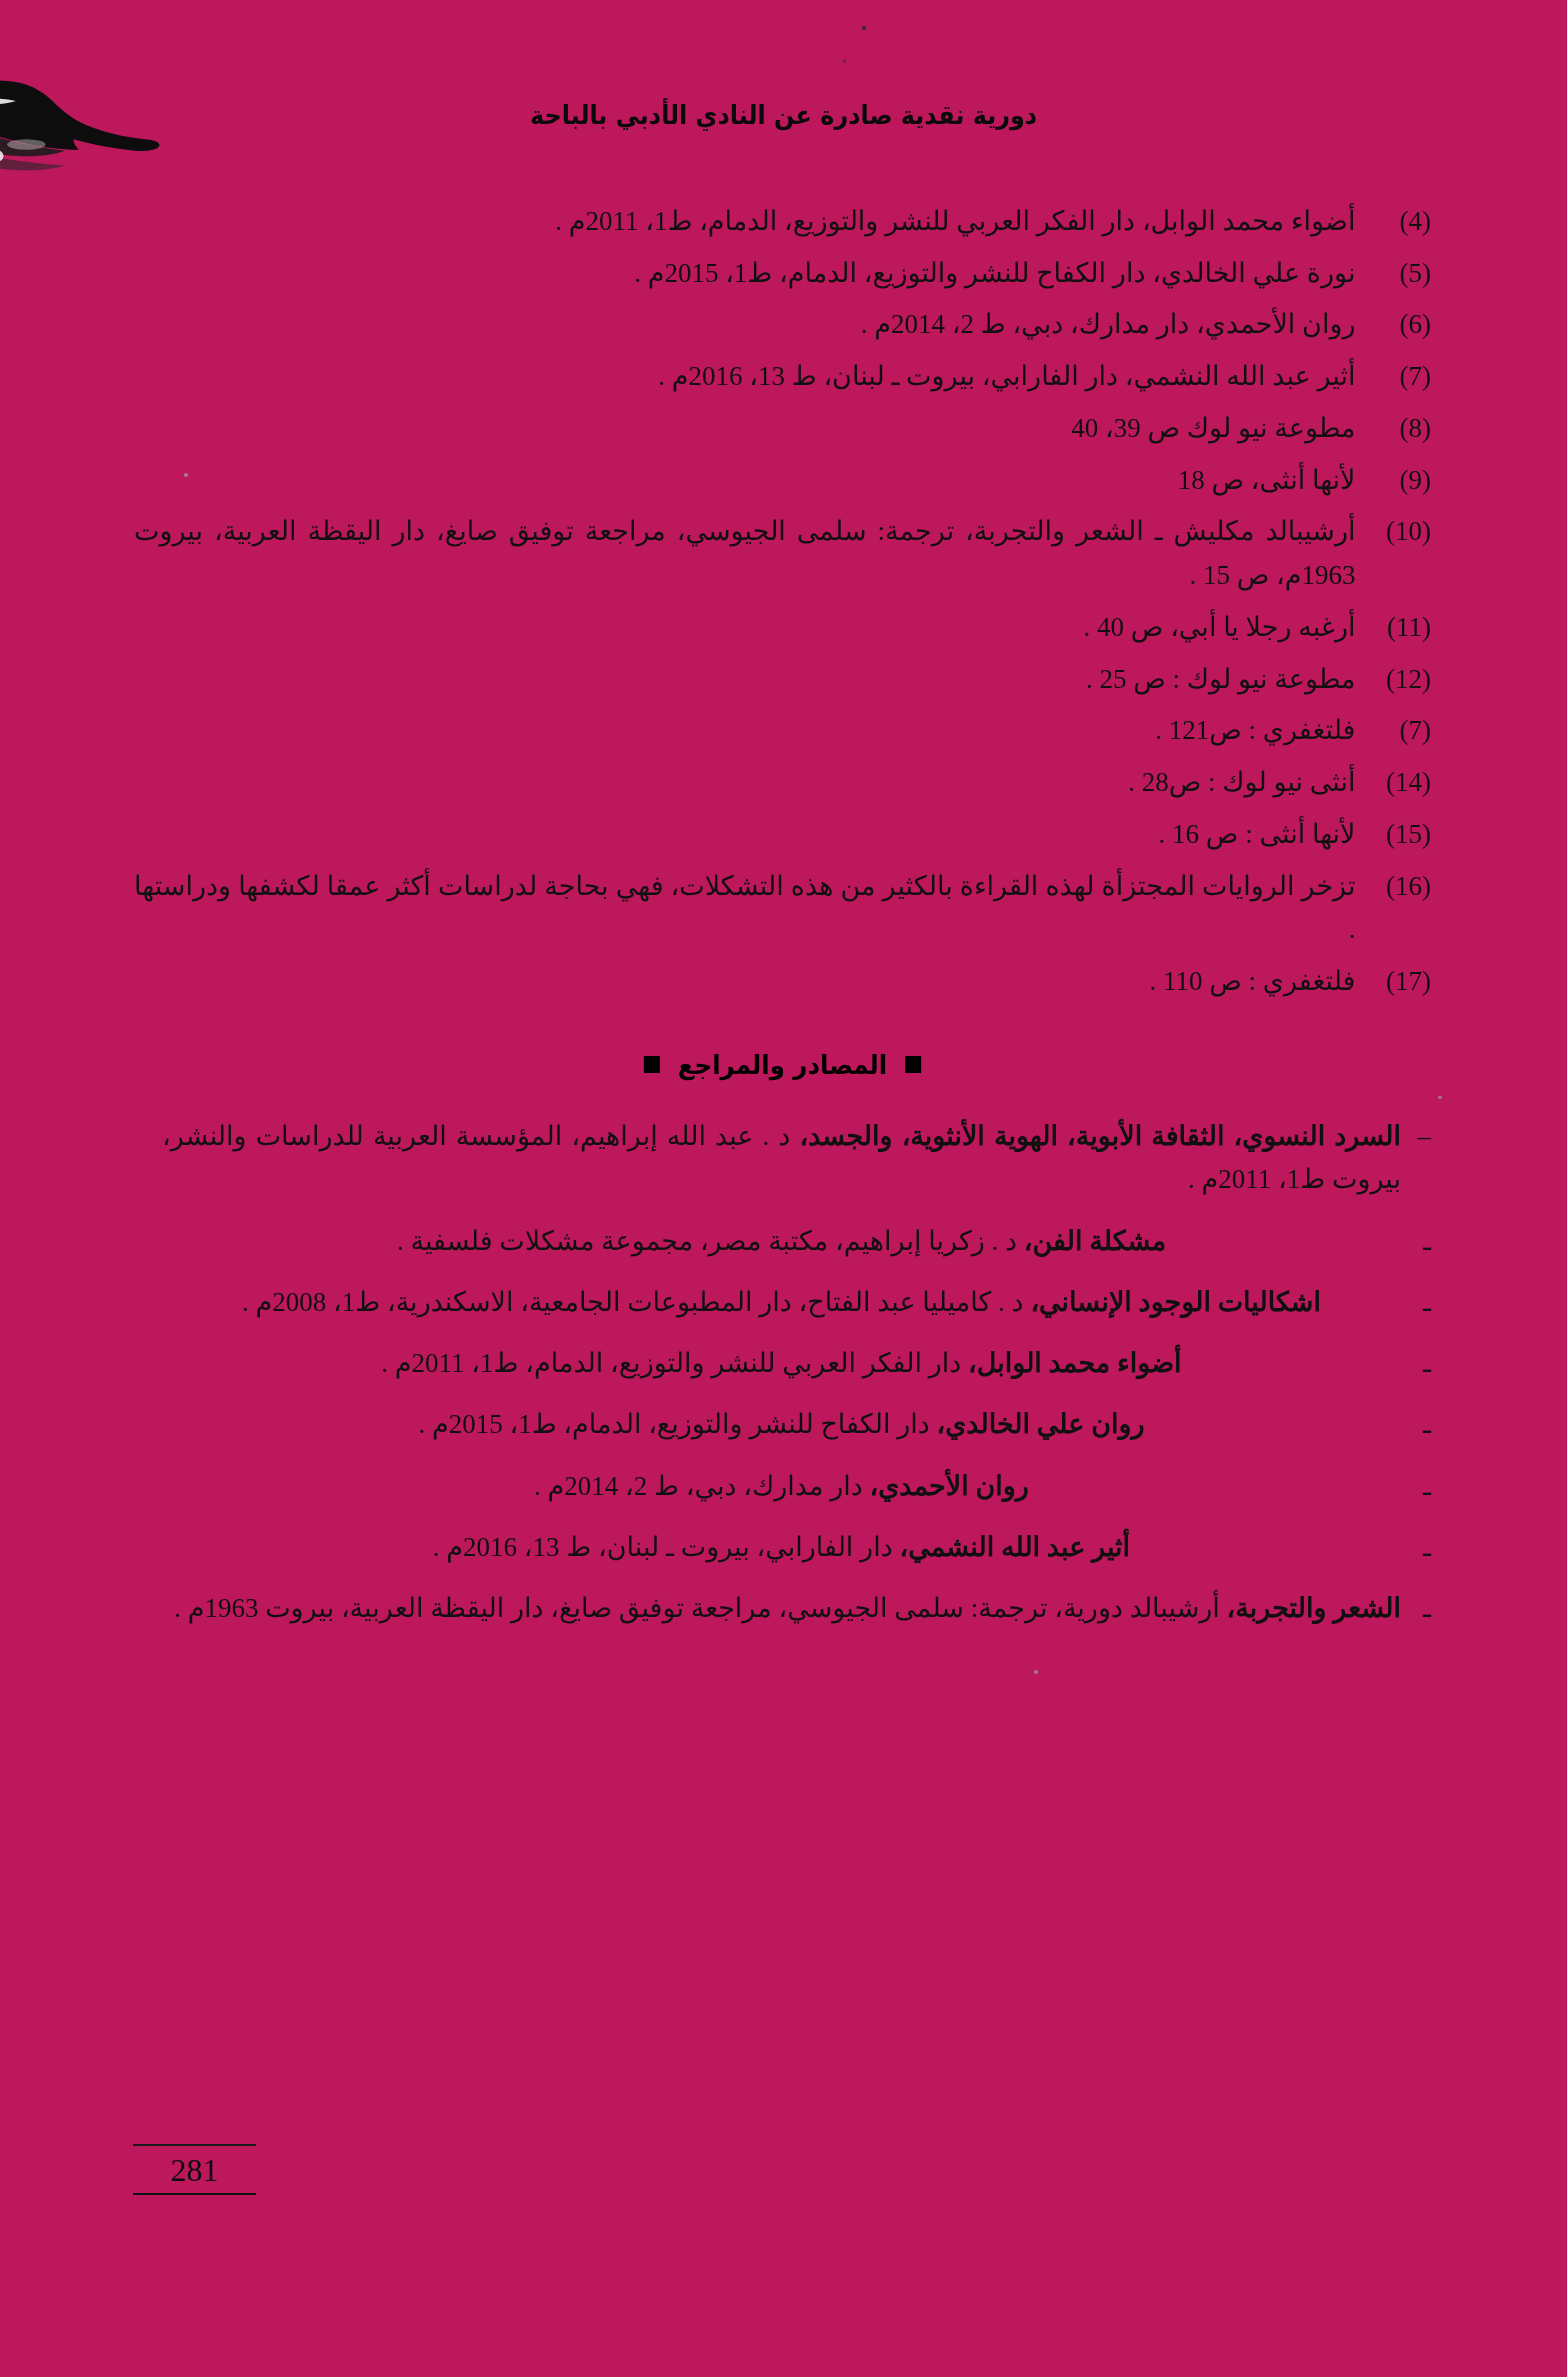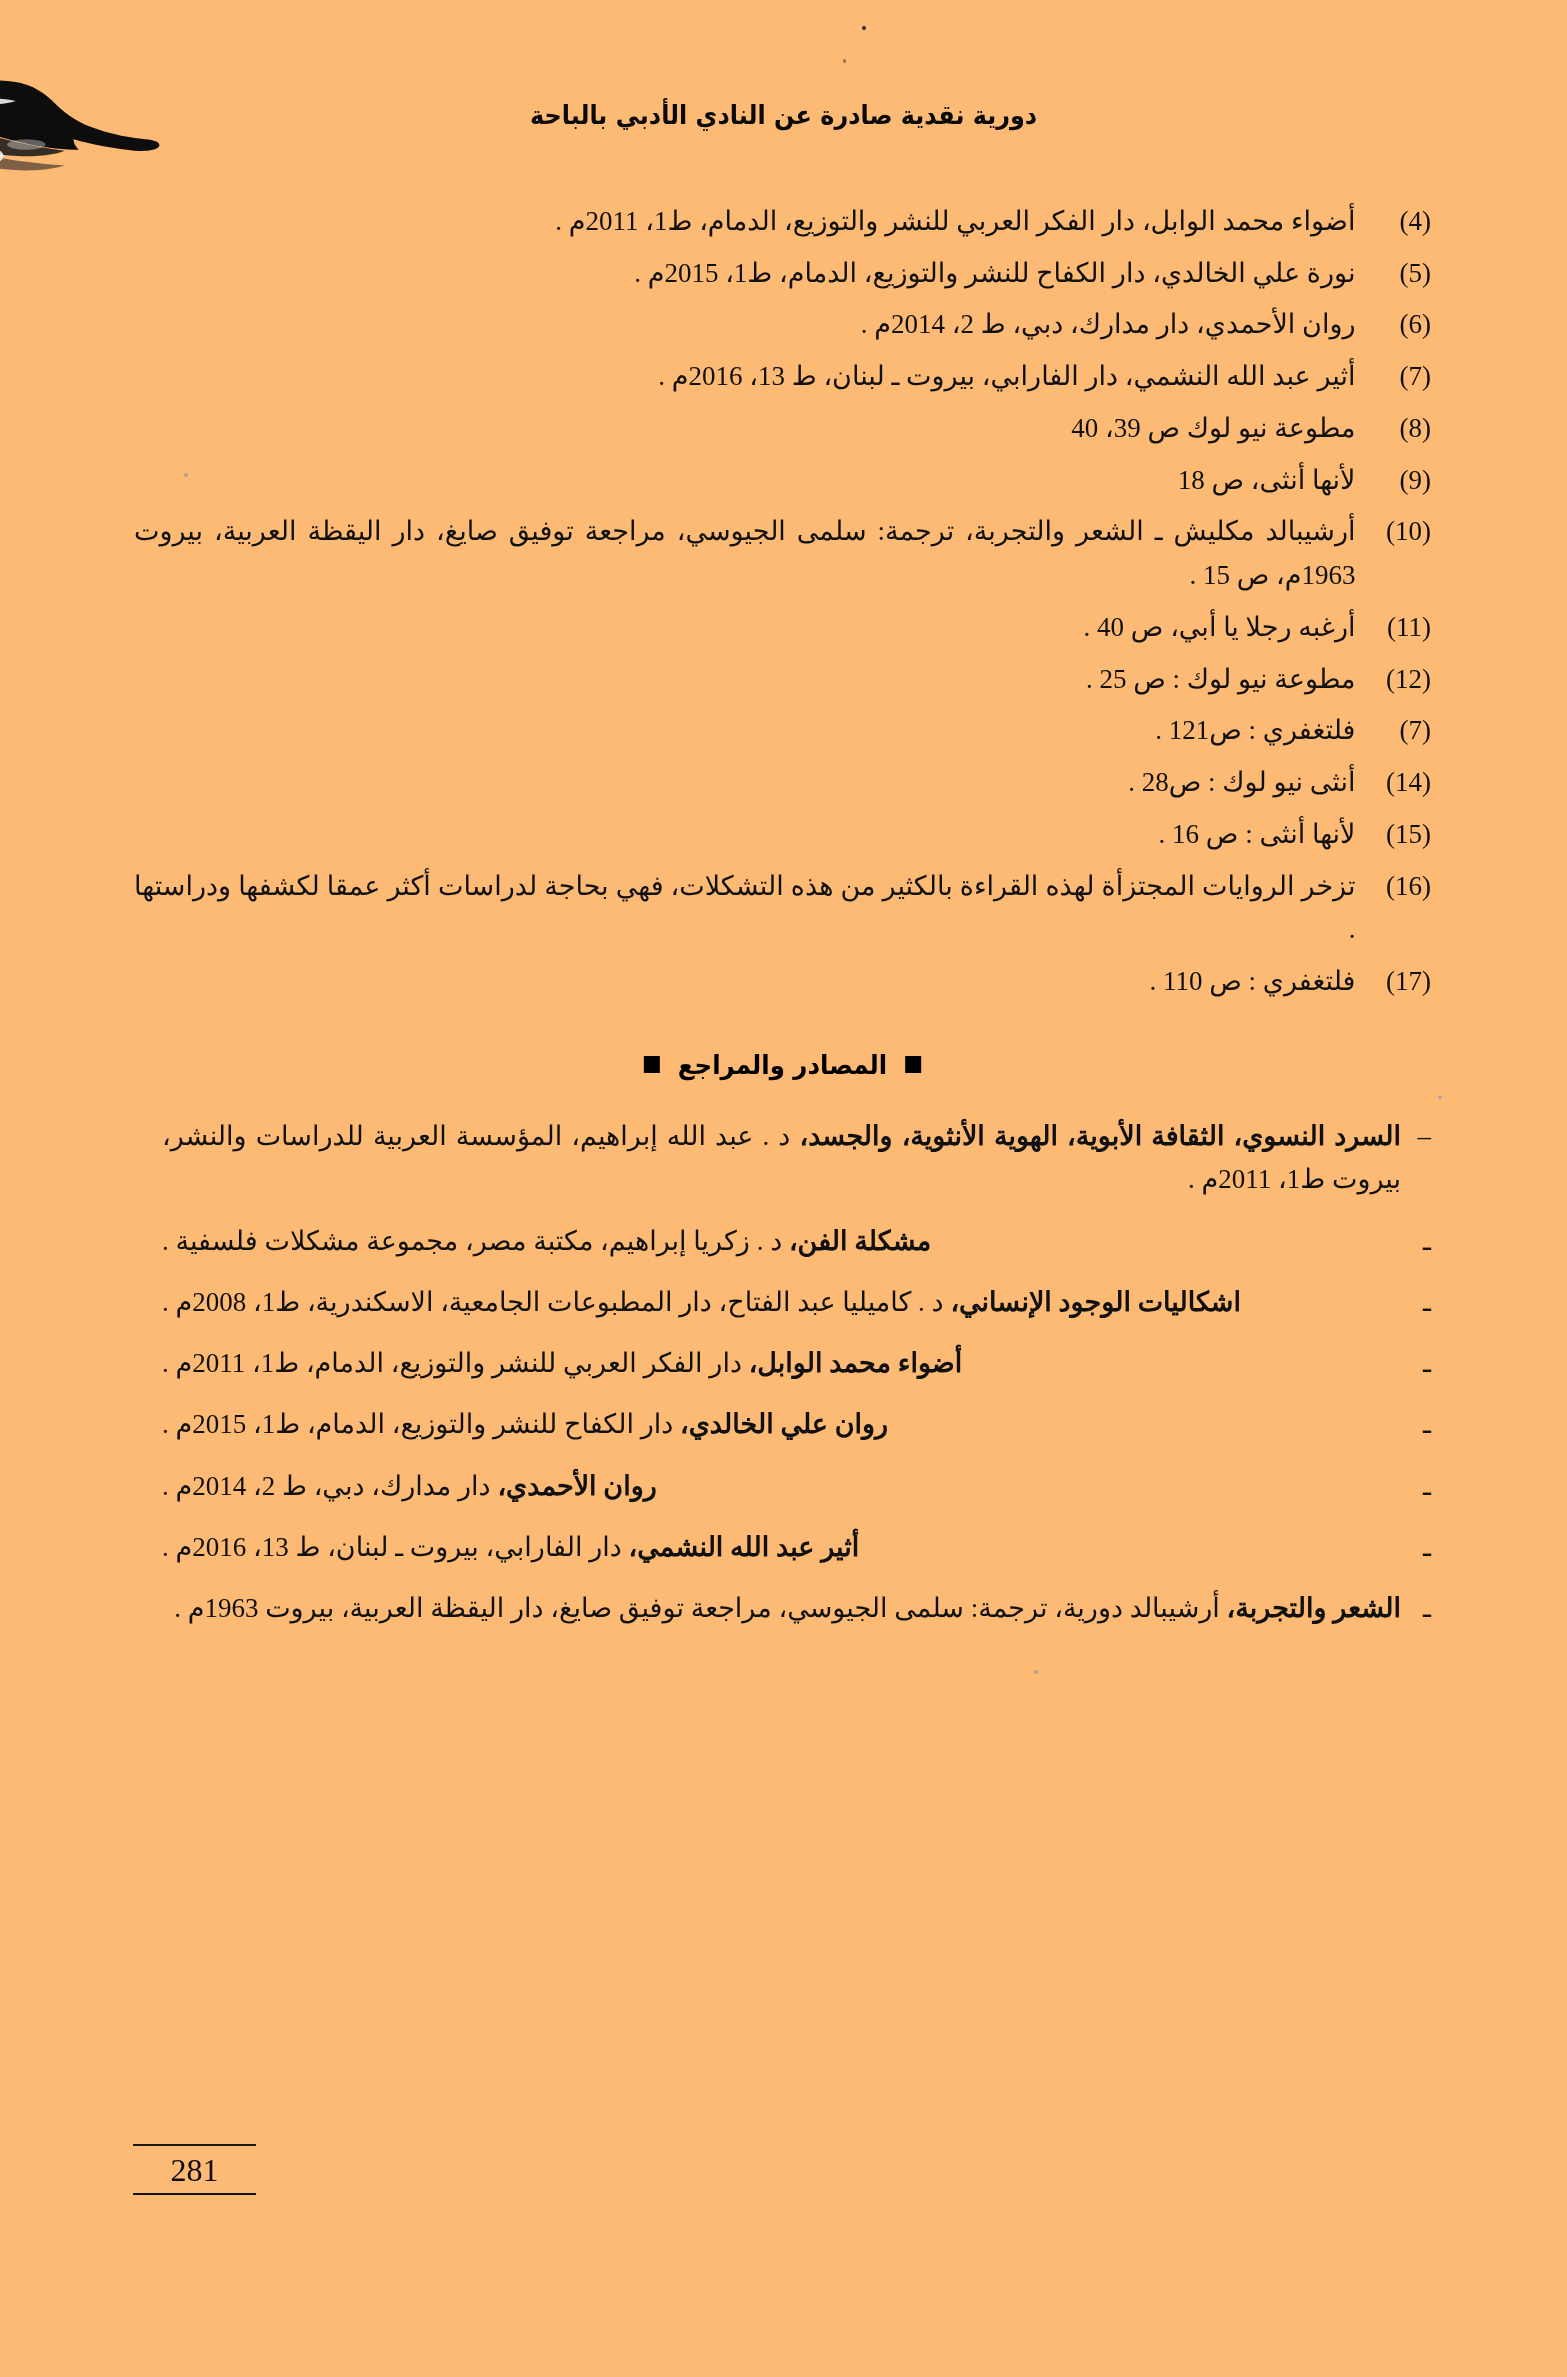--- a/index.html
+++ b/index.html
@@ -5,21 +5,21 @@
   html, body {
     margin: 0;
     padding: 0;
     background: #ffffff;
   }
 
   .page {
     position: relative;
     width: 1567px;
     height: 2377px;
-    background: #fdba74;
+    background: #be185d;
     overflow: hidden;
     font-family: "Liberation Serif", "DejaVu Serif", serif;
     color: #101010;
   }
 
   
   .page-header {
     position: absolute;
     top: 68px;
     left: 0;
@@ -149,21 +149,21 @@
   }
 
   .bib-text {
     flex: 1 1 auto;
     text-align: justify;
     text-justify: inter-word;
     margin-left: 28px;
   }
 
   .bib-entry.single .bib-text {
-    text-align: left;
+    text-align: center;
   }
 
   .bib-text b {
     font-weight: 700;
   }
 
   
   .folio {
     position: absolute;
     left: 133px;

